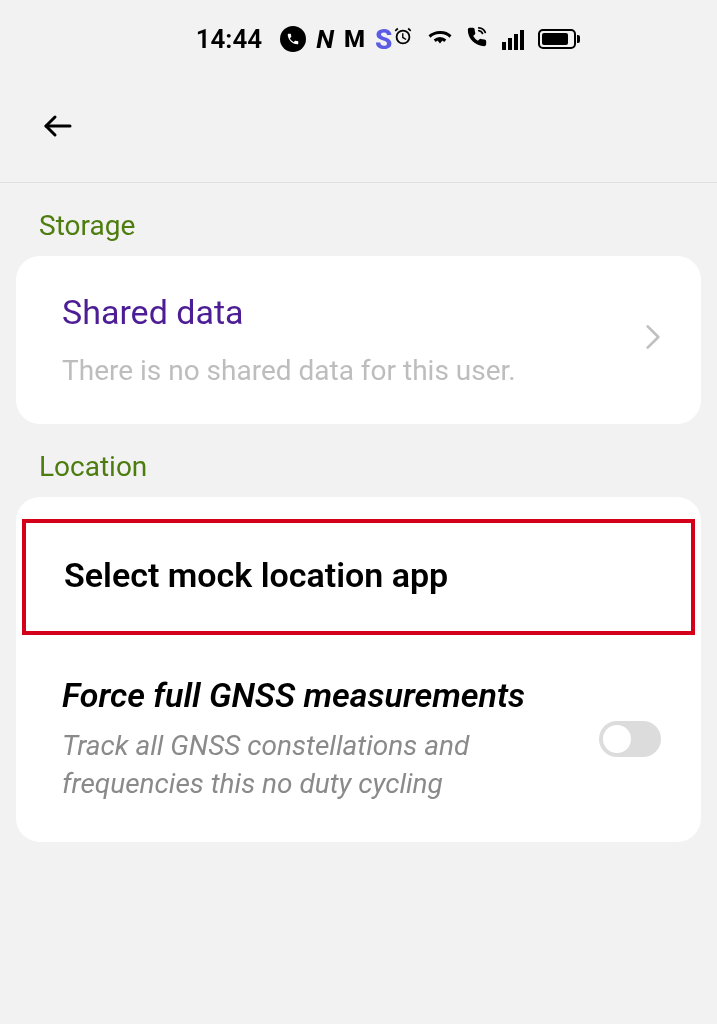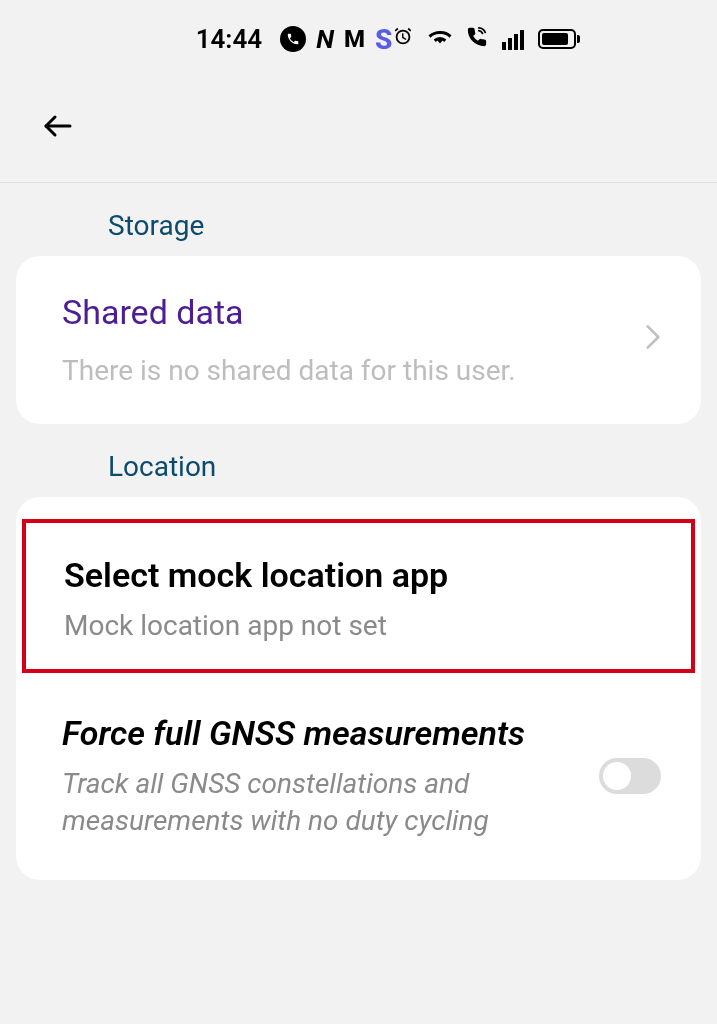--- a/index.html
+++ b/index.html
@@ -93,22 +93,22 @@
       line-height: 1;
       cursor: pointer;
     }
     .header-title {
       font-size: 34px;
       font-weight: 600;
       color: #000;
     }
     .section-header {
       font-size: 28px;
-      color: #0c4a6e;
-      padding: 26px 0 14px 108px;
+      color: #4d7c0f;
+      padding: 26px 0 14px 39px;
     }
     .card {
       background: #fff;
       margin: 0 16px;
       border-radius: 24px;
       padding: 0;
     }
     .list-item {
       padding: 36px 40px 34px 46px;
       display: flex;
@@ -246,25 +246,24 @@
 </div>
 
 <div class="section-header">Location</div>
 
 <div class="location-card">
   <div class="location-card-inner">
     <div class="highlight-box">
       <div class="list-item">
         <div class="list-item-content">
           <div class="item-title bold">Select mock location app</div>
-          <div class="item-subtitle">Mock location app not set</div>
         </div>
       </div>
     </div>
     <div class="list-item gnss-item">
       <div class="list-item-content">
         <div class="item-title bold">Force full GNSS measurements</div>
-        <div class="item-subtitle">Track all GNSS constellations and measurements with no duty cycling</div>
+        <div class="item-subtitle">Track all GNSS constellations and frequencies this no duty cycling</div>
       </div>
       <span class="toggle"></span>
     </div>
   </div>
 </div>
 
 </body></html>

